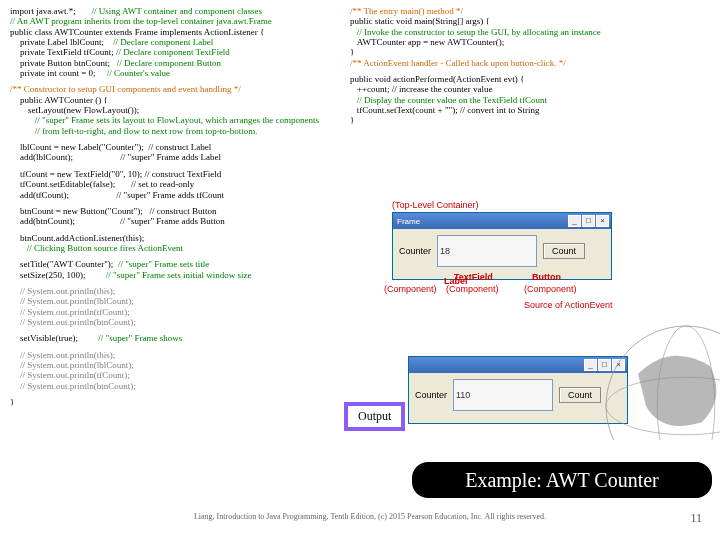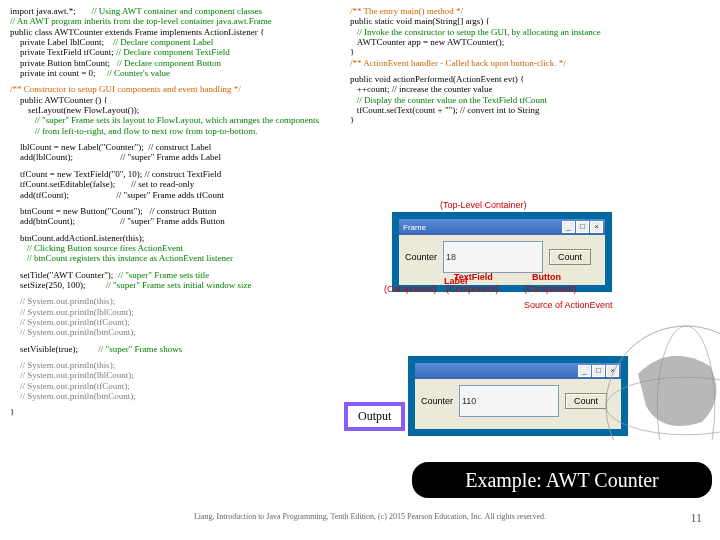--- a/index.html
+++ b/index.html
@@ -6,21 +6,21 @@
 body { width:720px; height:540px; font-family:"Times New Roman",serif; font-size:9px; position:relative; background:#fff; overflow:hidden; }
 .col-left { position:absolute; left:10px; top:6px; width:330px; }
 .col-right { position:absolute; left:350px; top:6px; width:360px; }
 .cm-green { color:#008000; }
 .cm-orange { color:#cc6600; }
 .cm-gray { color:#808080; }
 .code-line { line-height:1.15; white-space:pre-wrap; word-break:break-word; }
 .pad1 { padding-left:10px; }
 .pad2 { padding-left:18px; }
 .block { margin-bottom:6px; }
-.win { position:absolute; border:7px solid #0369a1; background:#ece9d8; font-family:Tahoma,Arial,sans-serif; font-size:9px; }
+.win { position:absolute; border:1px solid #0369a1; background:#ece9d8; font-family:Tahoma,Arial,sans-serif; font-size:9px; }
 .title-bar { height:16px; background:linear-gradient(#5a8bd8,#3a6bb8); color:#fff; display:flex; align-items:center; justify-content:space-between; padding:0 2px 0 4px; font-size:8px; }
 .title-btns { display:flex; gap:1px; }
 .title-btn { width:13px; height:12px; background:#eee; border:1px solid #fff; color:#333; font-size:8px; line-height:10px; text-align:center; }
 .win-body { padding:6px; background:#ece9d8; }
 .field-row { display:flex; align-items:center; gap:6px; margin-bottom:6px; }
 .txtf { border:1px solid #7f9db9; background:#f5f5f5; height:32px; width:100px; padding:0 2px; font-size:9px; color:#333; }
 .btnw { border:1px solid #888; background:#ece9d8; padding:2px 8px; font-size:9px; box-shadow:inset 1px 1px 0 #fff; }
 .ann-text { position:absolute; font-family:Tahoma,sans-serif; color:#c00; font-size:9px; }
 .output-lbl { position:absolute; left:344px; top:402px; border:4px solid #8b5cf6; padding:3px 10px; font-size:12px; background:#fff; }
 .example-banner { position:absolute; left:412px; top:462px; width:300px; height:36px; background:#000; color:#fff; font-size:20px; display:flex; align-items:center; justify-content:center;border-radius:16px; }
@@ -58,21 +58,20 @@
     <div class="code-line pad1">tfCount.setEditable(false);       // set to read-only</div>
     <div class="code-line pad1">add(tfCount);                     // "super" Frame adds tfCount</div>
   </div>
   <div class="block">
     <div class="code-line pad1">btnCount = new Button("Count");   // construct Button</div>
     <div class="code-line pad1">add(btnCount);                    // "super" Frame adds Button</div>
   </div>
   <div class="block">
     <div class="code-line pad1">btnCount.addActionListener(this);</div>
     <div class="code-line pad1 cm-green">   // Clicking Button source fires ActionEvent</div>
-    <div class="code-line pad1 cm-green">   // btnCount registers this instance as ActionEvent listener</div>
   </div>
   <div class="block">
     <div class="code-line pad1"><span>setTitle("AWT Counter");  </span><span class="cm-green">// "super" Frame sets title</span></div>
     <div class="code-line pad1"><span>setSize(250, 100);         </span><span class="cm-green">// "super" Frame sets initial window size</span></div>
   </div>
   <div class="block">
     <div class="code-line pad1 cm-gray">// System.out.println(this);</div>
     <div class="code-line pad1 cm-gray">// System.out.println(lblCount);</div>
     <div class="code-line pad1 cm-gray">// System.out.println(tfCount);</div>
     <div class="code-line pad1 cm-gray">// System.out.println(btnCount);</div>
@@ -114,21 +113,21 @@
     </span>
   </div>
   <div class="win-body">
     <div class="field-row">
       <span>Counter</span>
       <input class="txtf" readonly="" value="18" style="">
       <button class="btnw">Count</button>
     </div>
   </div>
 </div>
-<div class="ann-text" style="left:392px; top:200px;margin-left:48px;">(Top-Level Container)</div>
+<div class="ann-text" style="left:392px; top:200px;">(Top-Level Container)</div>
 <div class="ann-text" style="left:396px; top:276px; font-weight:bold;padding-left:48px;">Label</div>
 <div class="ann-text" style="left:454px; top:272px; font-weight:bold;">TextField</div>
 <div class="ann-text" style="left:532px; top:272px; font-weight:bold;text-align:right;">Button</div>
 <div class="ann-text" style="left:384px; top:284px;">(Component)</div>
 <div class="ann-text" style="left:446px; top:284px;">(Component)</div>
 <div class="ann-text" style="left:524px; top:284px;">(Component)</div>
 <div class="ann-text" style="left:524px; top:300px;">Source of ActionEvent</div>
 
 <div class="win" style="left:408px; top:356px; width:220px;">
   <div class="title-bar">

